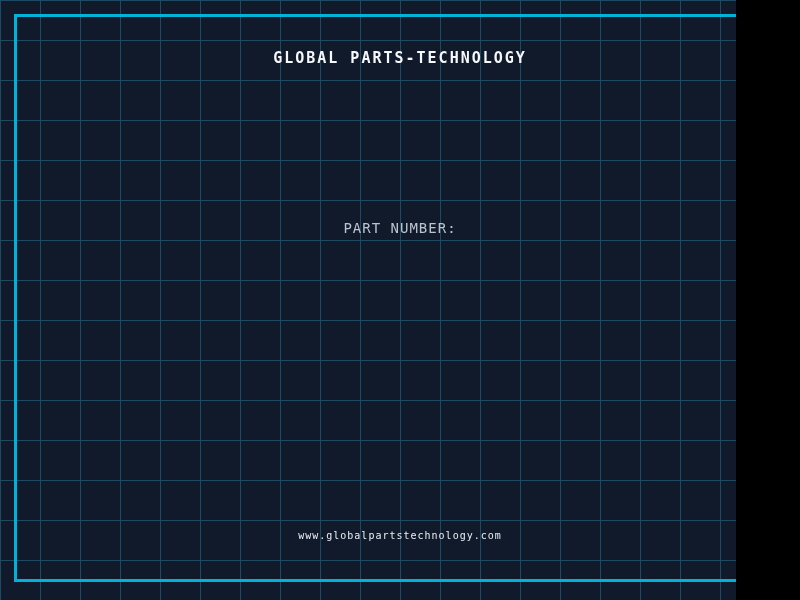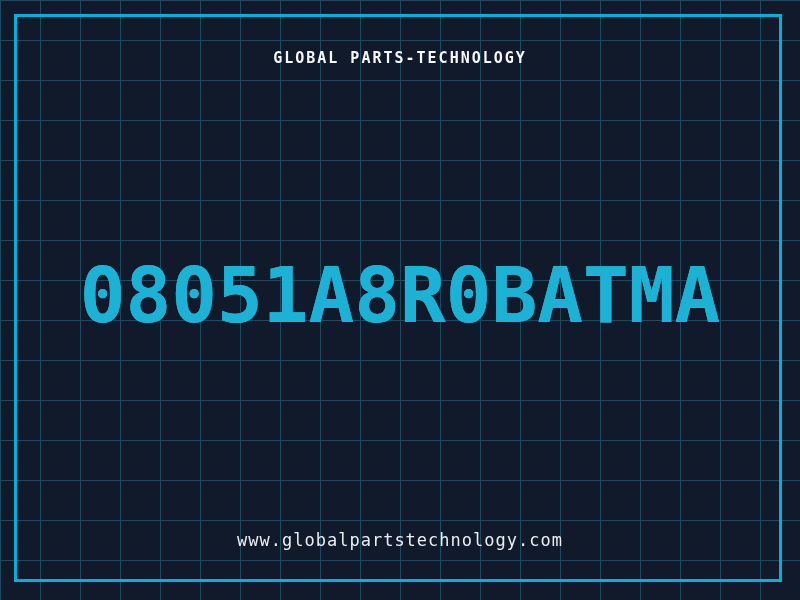--- a/index.html
+++ b/index.html
@@ -12,21 +12,21 @@
     --partnum: #1cb2d6;
     --footer: #e9eef4;
   }
   html,body{margin:0;padding:0;}
   body{
     background:#000;
     font-family:"DejaVu Sans Mono","Liberation Mono",monospace;
   }
   .page{
     position:relative;
-    width:800px;
+    width:736px;
     height:600px;
     overflow:hidden;
     background-color:var(--bg);
     background-image:
       linear-gradient(to right, var(--grid) 1px, transparent 1px),
       linear-gradient(to bottom, var(--grid) 1px, transparent 1px);
     background-size:40px 40px;
     text-decoration:underline;
   }
   .frame{
@@ -67,33 +67,33 @@
     font-size:76px;
     line-height:84px;
     font-weight:bold;
     letter-spacing:0px;
     color:var(--partnum);
     
     text-shadow:0 0 0 var(--partnum);
   }
   .website-url{
     top:530px;
-    font-size:17px;
+    font-size:10px;
     letter-spacing:1px;
     color:var(--footer);
   }
 </style>
 </head>
 <body>
 
 <div class="page">
 
   <div class="frame"></div>
 
   <div class="center-text company-title">GLOBAL PARTS-TECHNOLOGY</div>
 
 
+  <div class="center-text part-label">PART NUMBER:</div>
 
-  <div class="center-text part-number">08051A8R0BATMA</div>
 
   <div class="center-text website-url">www.globalpartstechnology.com</div>
 
 </div>
 
 </body></html>

